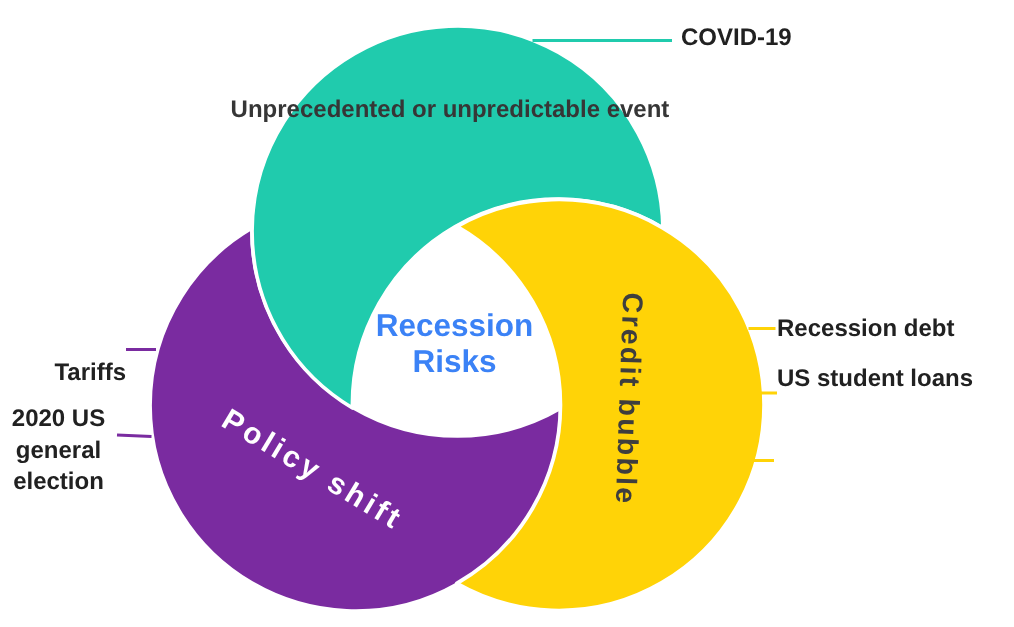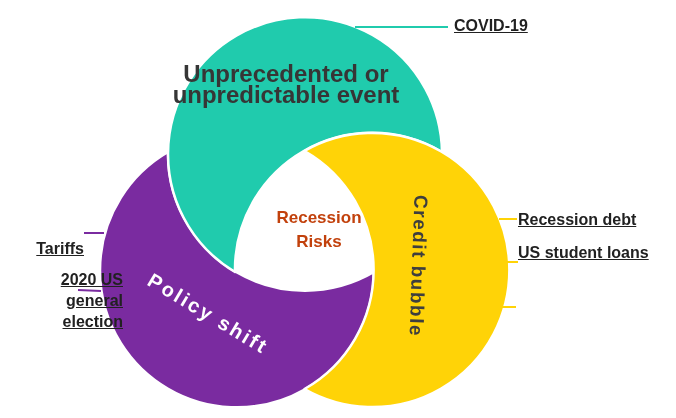--- a/index.html
+++ b/index.html
@@ -9,37 +9,36 @@
     overflow:hidden;
     background:#ffffff;
     font-family:"Liberation Sans", sans-serif;
   }
   .canvas svg{position:absolute;left:0;top:0;}
   .label{
     position:absolute;
     font-weight:bold;
     color:#212121;
     white-space:nowrap;
-    text-decoration:underline;
   }
   .seg-label{
     position:absolute;
     font-weight:bold;
     text-align:center;
     color:#363636;
   }
   .teal-label{
-    left:136px;top:63px;width:300px;
-    font-size:24px;line-height:21px;
+    left:150px;top:63px;width:300px;
+    font-size:16px;line-height:21px;
     white-space:normal;
   }
   .center-label{
-    left:256px;top:206px;width:126px;
-    font-size:17px;line-height:24px;
-    color:#c2410c;
+    left:240px;top:206px;width:126px;
+    font-size:21px;line-height:24px;
+    color:#3b82f6;
     white-space:normal;
   }
   .policy-label{
     left:208px;top:314px;
     font-size:20px;letter-spacing:2.5px;
     color:#ffffff;
     transform:translate(-50%,-50%) rotate(31deg);
     white-space:nowrap;
   }
   .credit-label{
@@ -48,21 +47,21 @@
     color:#3e3e3e;
     transform:translate(-50%,-50%) rotate(92deg);
     white-space:nowrap;
   }
   .callout{
     font-size:16px;line-height:18px;
   }
   .callout.multi{white-space:normal;}
   .covid{left:454px;top:17px;}
   .tariffs{left:8px;top:224px;width:76px;text-align:right;margin-top:16px;}
-  .election{left:1px;top:269px;width:76px;text-align:right;line-height:21px;padding-left:46px;}
+  .election{left:1px;top:269px;width:76px;text-align:center;line-height:21px;}
   .corporate{left:518px;top:211px;}
   .student{left:518px;top:244px;}
   .subprime{left:518px;top:288px;width:156px;line-height:20px;}
 </style>
 </head>
 <body>
 
 <div class="canvas">
 
   <svg width="676" height="418" viewBox="0 0 676 418">

